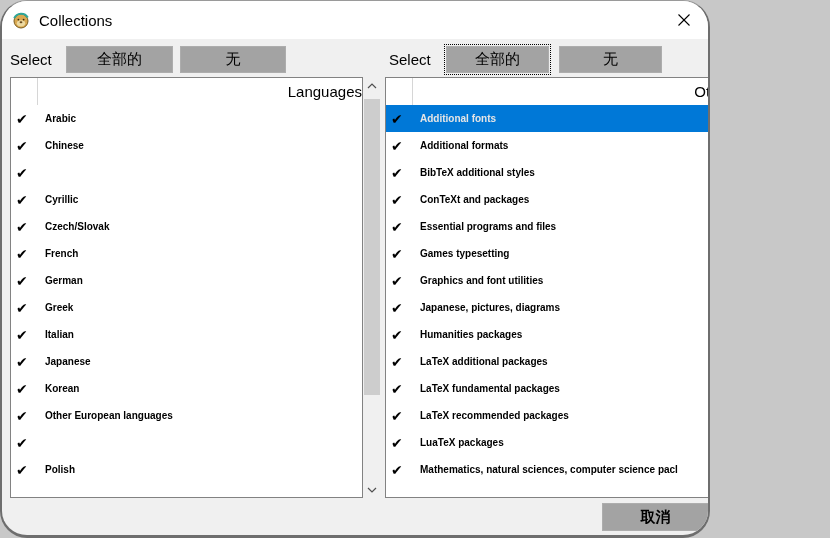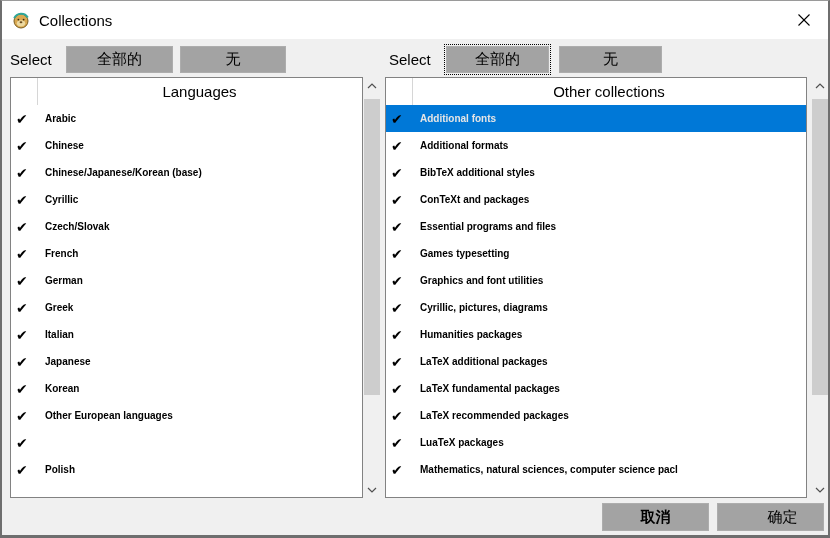--- a/index.html
+++ b/index.html
@@ -1,43 +1,43 @@
 <!DOCTYPE html>
 <html><head>
 <meta charset="utf-8">
 <style>
   html,body{margin:0;padding:0;background:#c8c8c8;}
   .window{
-    position:relative;width:830px;height:538px;box-sizing:border-box;
+    position:relative;width:710px;height:538px;box-sizing:border-box;
     background:#f0f0f0;
     border-left:2px solid #6e6e6e;border-right:2px solid #6e6e6e;
     border-top:1px solid #9a9a9a;border-bottom:3px solid #6e6e6e;
     font-family:"Liberation Sans","DejaVu Sans",sans-serif;
-    color:#000;overflow:hidden;
+    color:#000;overflow:hidden;border-radius:27px;
   }
   
   .titlebar{position:absolute;top:0;left:0;right:0;height:38px;background:#ffffff;display:flex;align-items:center;}
   .titlebar .appicon{margin-left:10px;width:18px;height:18px;flex:0 0 auto;}
   .titlebar .title{margin-left:9px;font-size:15px;}
   .close-btn{position:absolute;right:8px;top:3px;width:32px;height:32px;display:flex;align-items:center;justify-content:center;cursor:default;}
   
   .select-label{position:absolute;top:45px;height:27px;line-height:27px;font-size:15px;}
   .btn{
     position:absolute;height:27px;box-sizing:border-box;
     background:#a3a3a3;border:1px solid #adadad;
     display:flex;align-items:center;justify-content:center;
     font-size:15px;font-family:inherit;padding:0;
   }
   .btn.focused{outline:1px dotted #000;outline-offset:1px;}
   
   .panel{
     position:absolute;top:76px;height:421px;box-sizing:border-box;
     background:#fff;border:1px solid #828282;overflow:hidden;
   }
-  .panel-header{position:relative;height:27px;line-height:27px;text-align:center;font-size:15px;padding-left:26px;}
+  .panel-header{position:relative;height:27px;line-height:27px;text-align:right;font-size:15px;padding-left:26px;}
   .panel-header::after{content:"";position:absolute;left:26px;top:0;bottom:0;width:1px;background:#d6d6d6;}
   .rows{position:relative;}
   .row{height:27px;display:flex;align-items:center;}
   .row .check{flex:0 0 26px;padding-left:5px;font-size:14px;color:#000;}
   .row .label{font-size:10px;white-space:nowrap;margin-left:3px;font-weight:bold;}
   .row.selected{background:#0078d7;}
   .row.selected .label{color:#e5e5e5;}
   
   .scrollbar{position:absolute;top:76px;width:18px;height:421px;background:#f0f0f0;}
   .scroll-btn{position:absolute;left:0;right:0;height:17px;display:flex;align-items:center;justify-content:center;}
@@ -91,21 +91,20 @@
           <span class="label">Arabic</span>
         </div>
 
         <div class="row">
           <span class="check">✔</span>
           <span class="label">Chinese</span>
         </div>
 
         <div class="row">
           <span class="check">✔</span>
-          <span class="label">Chinese/Japanese/Korean (base)</span>
         </div>
 
         <div class="row">
           <span class="check">✔</span>
           <span class="label">Cyrillic</span>
         </div>
 
         <div class="row">
           <span class="check">✔</span>
           <span class="label">Czech/Slovak</span>
@@ -207,21 +206,21 @@
           <span class="label">Games typesetting</span>
         </div>
 
         <div class="row">
           <span class="check">✔</span>
           <span class="label">Graphics and font utilities</span>
         </div>
 
         <div class="row">
           <span class="check">✔</span>
-          <span class="label">Cyrillic, pictures, diagrams</span>
+          <span class="label">Japanese, pictures, diagrams</span>
         </div>
 
         <div class="row">
           <span class="check">✔</span>
           <span class="label">Humanities packages</span>
         </div>
 
         <div class="row">
           <span class="check">✔</span>
           <span class="label">LaTeX additional packages</span>

